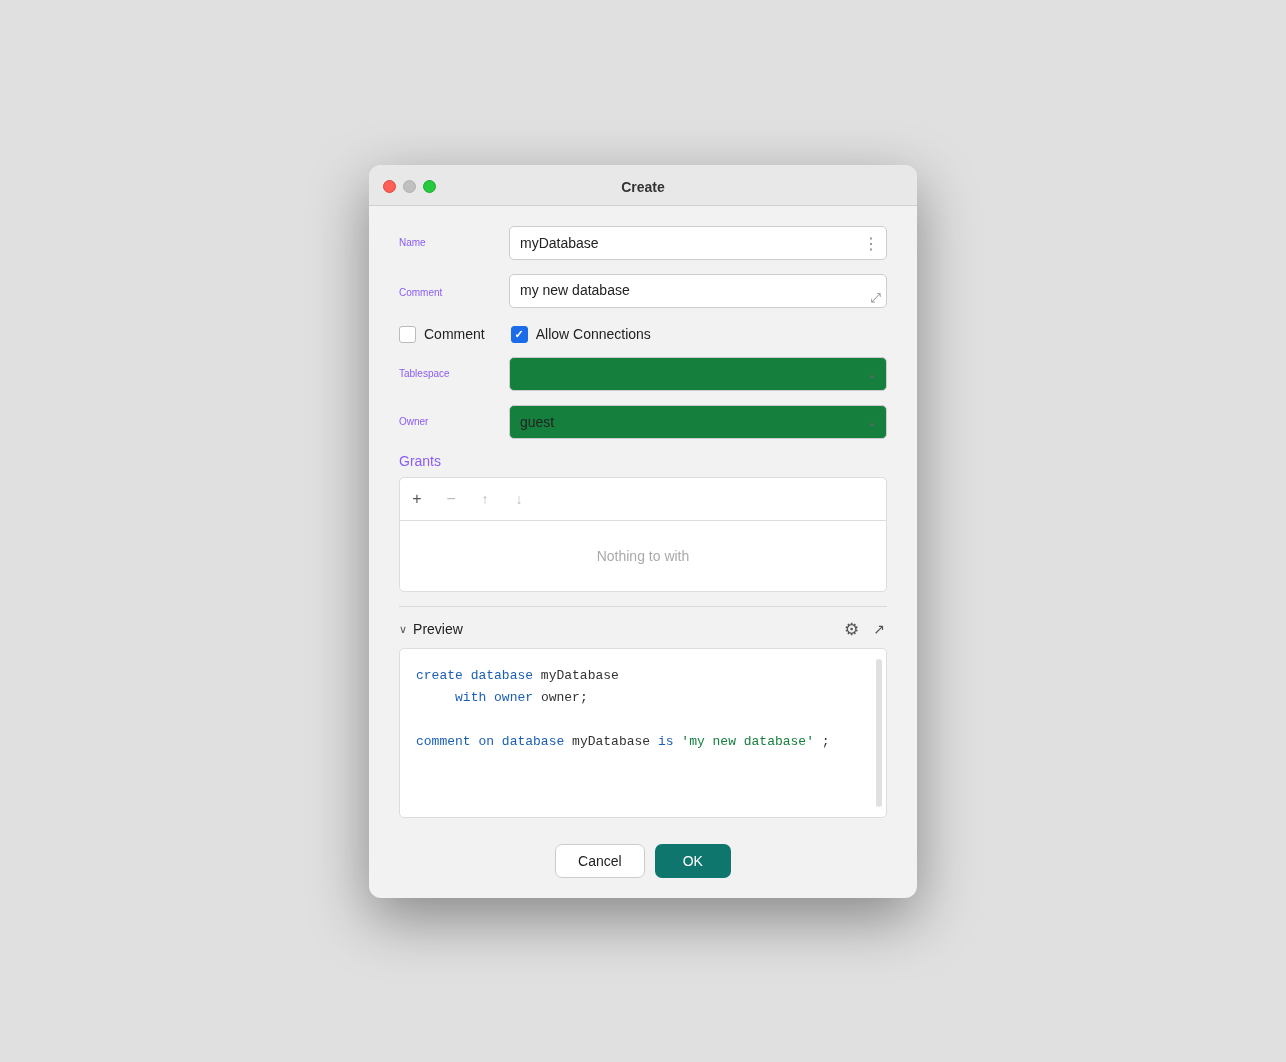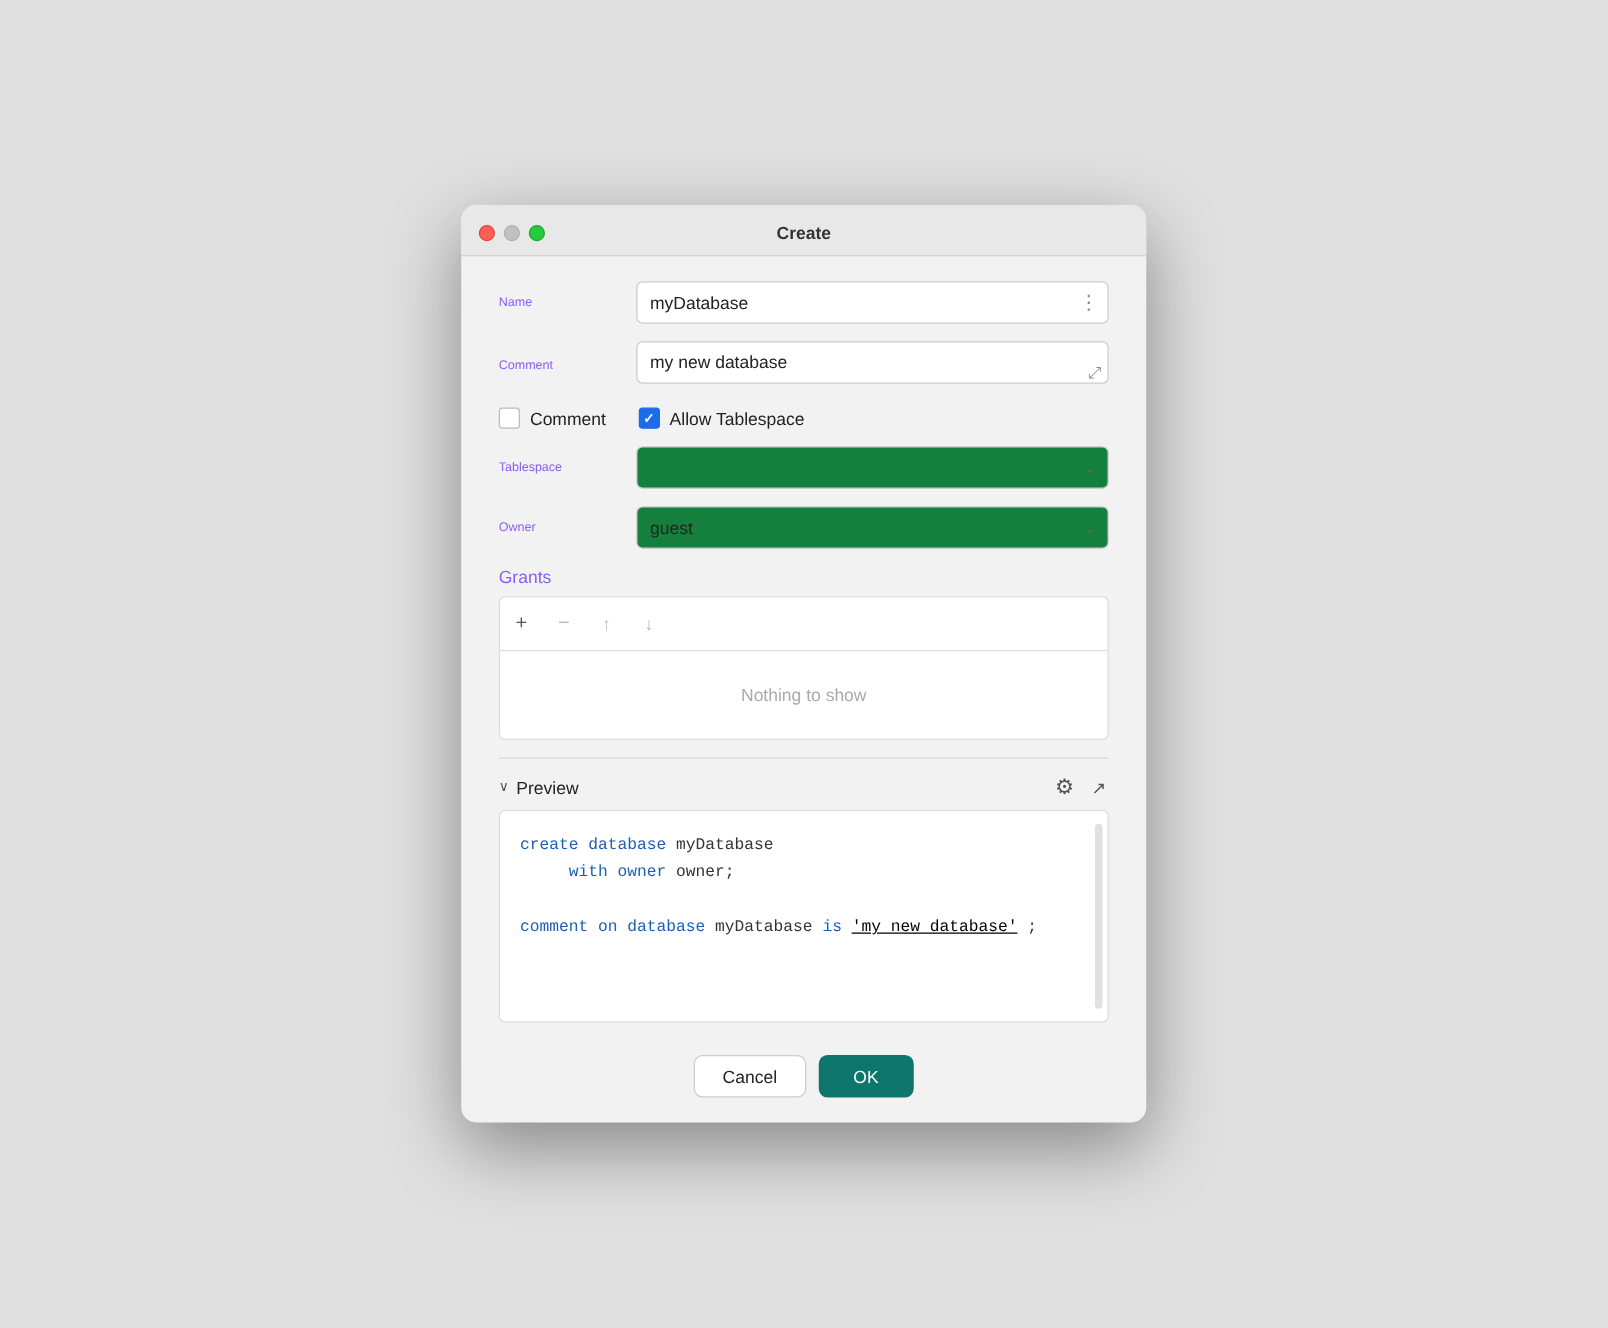--- a/index.html
+++ b/index.html
@@ -319,21 +319,21 @@
       right: 4px;
       top: 10px;
       bottom: 10px;
       width: 6px;
       background: #e0e0e0;
       border-radius: 3px;
     }
 
     .kw-blue { color: #1a5fb4; font-weight: 500; }
     .kw-dark { color: #333; }
-    .kw-string { color: #000000; text-decoration: underline; }
+    .kw-string { color: #15803d; }
 
     .footer-buttons {
       display: flex;
       justify-content: center;
       gap: 10px;
       padding: 16px 30px 0;
     }
 
     .btn-cancel {
       background: white;
@@ -397,21 +397,21 @@
     </div>
 
     <div class="checkbox-row">
       <div class="checkbox-group">
         <div class="checkbox-item">
           <div class="checkbox-custom"></div>
           <span>Comment</span>
         </div>
         <div class="checkbox-item">
           <div class="checkbox-custom checked"></div>
-          <span>Allow Tablespace</span>
+          <span>Allow Connections</span>
         </div>
       </div>
     </div>
 
     <div class="form-row">
       <div class="form-label">Tablespace</div>
       <div class="select-wrapper">
         <select>
           <option value=""></option>
         </select>
@@ -432,21 +432,21 @@
     <div class="grants-section">
       <div class="section-label">Grants</div>
       <div style="border: 1px solid #ddd; border-radius: 5px; background: white;">
         <div class="grants-toolbar">
           <button class="grants-toolbar-btn">+</button>
           <button class="grants-toolbar-btn disabled">−</button>
           <button class="grants-toolbar-btn disabled" style="font-size: 14px;">↑</button>
           <button class="grants-toolbar-btn disabled" style="font-size: 14px;">↓</button>
         </div>
         <div style="min-height: 70px; display: flex; align-items: center; justify-content: center;">
-          <span class="nothing-to-show">Nothing to show</span>
+          <span class="nothing-to-show">Nothing to with</span>
         </div>
       </div>
     </div>
 
     <hr class="divider-line">
 
     <div class="preview-section">
       <div class="preview-header">
         <div class="preview-header-left">
           <span class="preview-toggle">∨</span>

